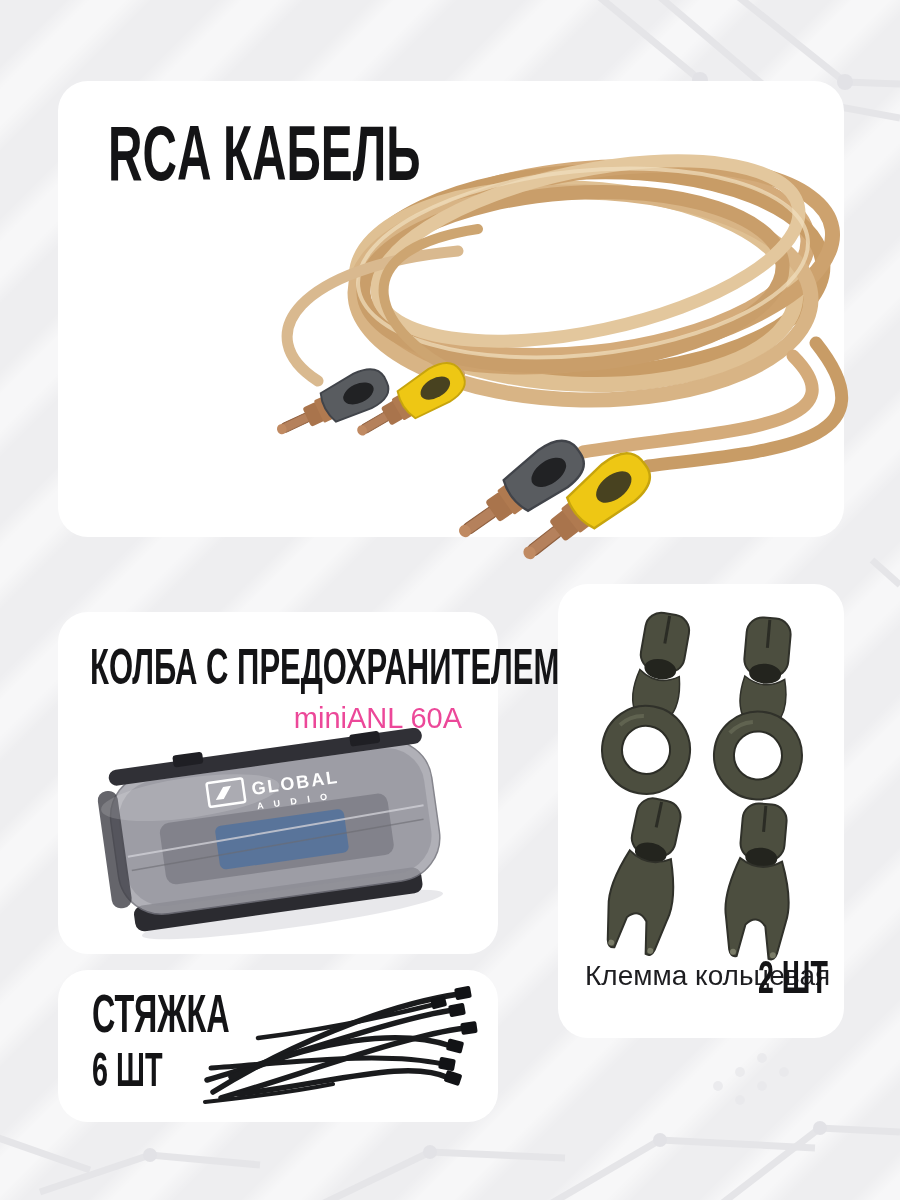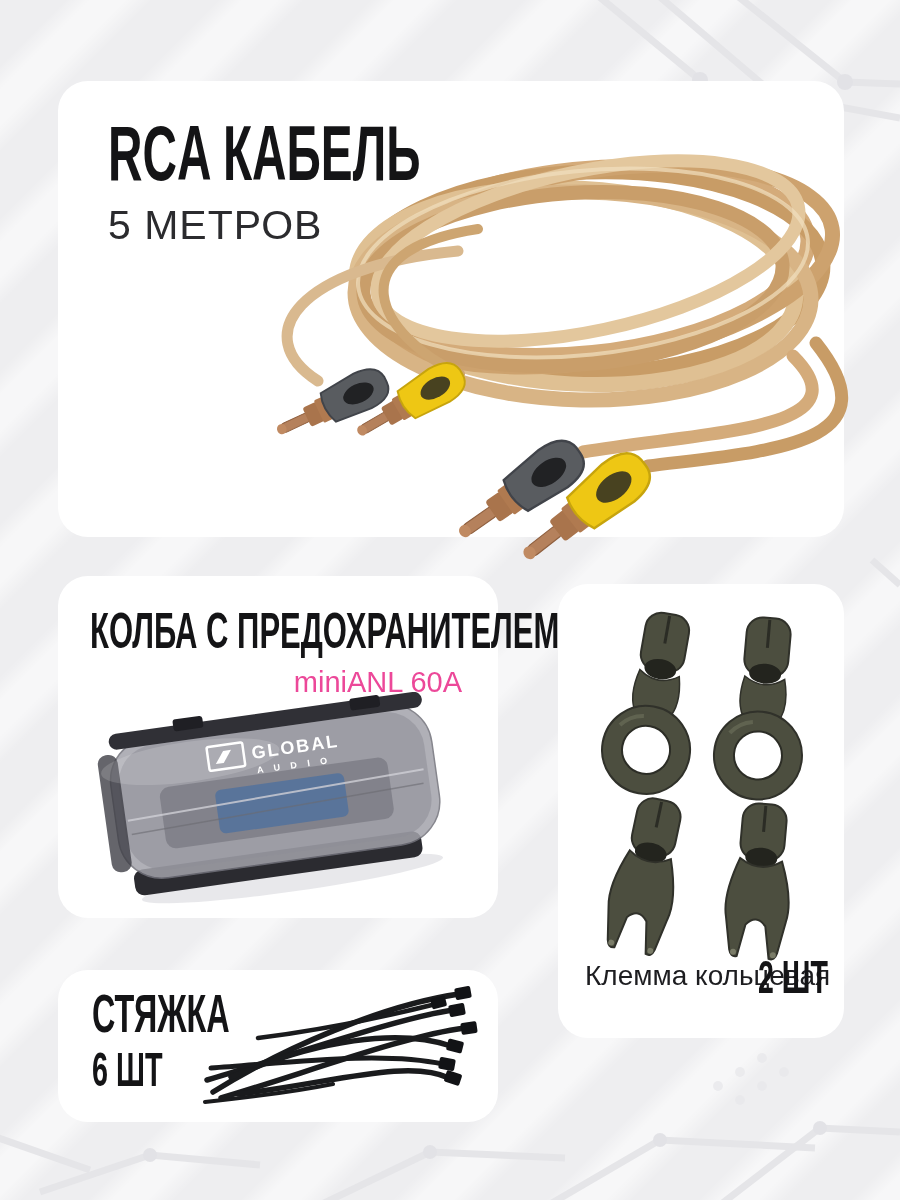--- a/index.html
+++ b/index.html
@@ -8,21 +8,21 @@
     font-family:"Liberation Sans",sans-serif;
     background-color:#eeeef0;
     background-image:repeating-linear-gradient(135deg,
       rgba(255,255,255,0) 0px, rgba(255,255,255,0) 46px,
       rgba(255,255,255,.55) 64px, rgba(255,255,255,.55) 88px,
       rgba(255,255,255,0) 108px);
   }
   .decor{position:absolute;left:0;top:0;z-index:0;}
   .card{position:absolute;background:#fff;border-radius:30px;z-index:1;}
   #card-rca{left:58px;top:81px;width:786px;height:456px;}
-  #card-fuse{left:58px;top:576px;width:440px;height:342px;}
+  #card-fuse{left:58px;top:612px;width:440px;height:342px;}
   #card-term{left:558px;top:584px;width:286px;height:454px;}
   #card-ties{left:58px;top:970px;width:440px;height:152px;text-decoration:underline;}
   .cond{display:inline-block;transform-origin:left top;font-weight:700;
         line-height:1;white-space:nowrap;color:#141416;letter-spacing:0;}
   .abs{position:absolute;}
   .rca-title{left:50px;top:34px;font-size:77px;transform:scaleX(.62);}
   .rca-sub{left:50px;top:124px;font-size:41px;letter-spacing:1px;color:#2b2b2e;line-height:1;}
   .fuse-title{left:32px;top:30px;font-size:50px;transform:scaleX(.62);}
   .fuse-sub{right:36px;top:92px;font-size:29px;color:#ec4899;line-height:1;}
   .cable-svg{left:180px;top:20px;overflow:visible;}
@@ -63,21 +63,20 @@
       <circle cx="762" cy="1086" r="5"></circle>
     <circle cx="784" cy="1072" r="5"></circle>
       <circle cx="718" cy="1086" r="5"></circle>
     <circle cx="740" cy="1072" r="5"></circle>
       <circle cx="762" cy="1058" r="5"></circle>
   </g>
 </svg>
 
 <div class="card" id="card-rca">
   <span class="abs cond rca-title">RCA КАБЕЛЬ</span>
-  <span class="abs rca-sub">5 МЕТРОВ</span>
 
   <svg class="abs cable-svg" width="620" height="450" viewBox="0 0 620 450">
 
     <g fill="none" stroke-linecap="round">
       <ellipse cx="345" cy="160" rx="226" ry="92" stroke="#d4ab7a" stroke-width="15" transform="rotate(-6 345 160)"></ellipse>
       <ellipse cx="352" cy="172" rx="233" ry="101" stroke="#c89c66" stroke-width="15" transform="rotate(-2 352 172)"></ellipse>
       <ellipse cx="338" cy="185" rx="220" ry="98" stroke="#dfc093" stroke-width="15" transform="rotate(3 338 185)"></ellipse>
       <ellipse cx="358" cy="165" rx="239" ry="95" stroke="#cda26e" stroke-width="15" transform="rotate(-9 358 165)"></ellipse>
       <ellipse cx="345" cy="195" rx="228" ry="104" stroke="#d8b485" stroke-width="15" transform="rotate(1 345 195)"></ellipse>
       <ellipse cx="335" cy="178" rx="210" ry="86" stroke="#c99e6a" stroke-width="14" transform="rotate(-4 335 178)"></ellipse>

